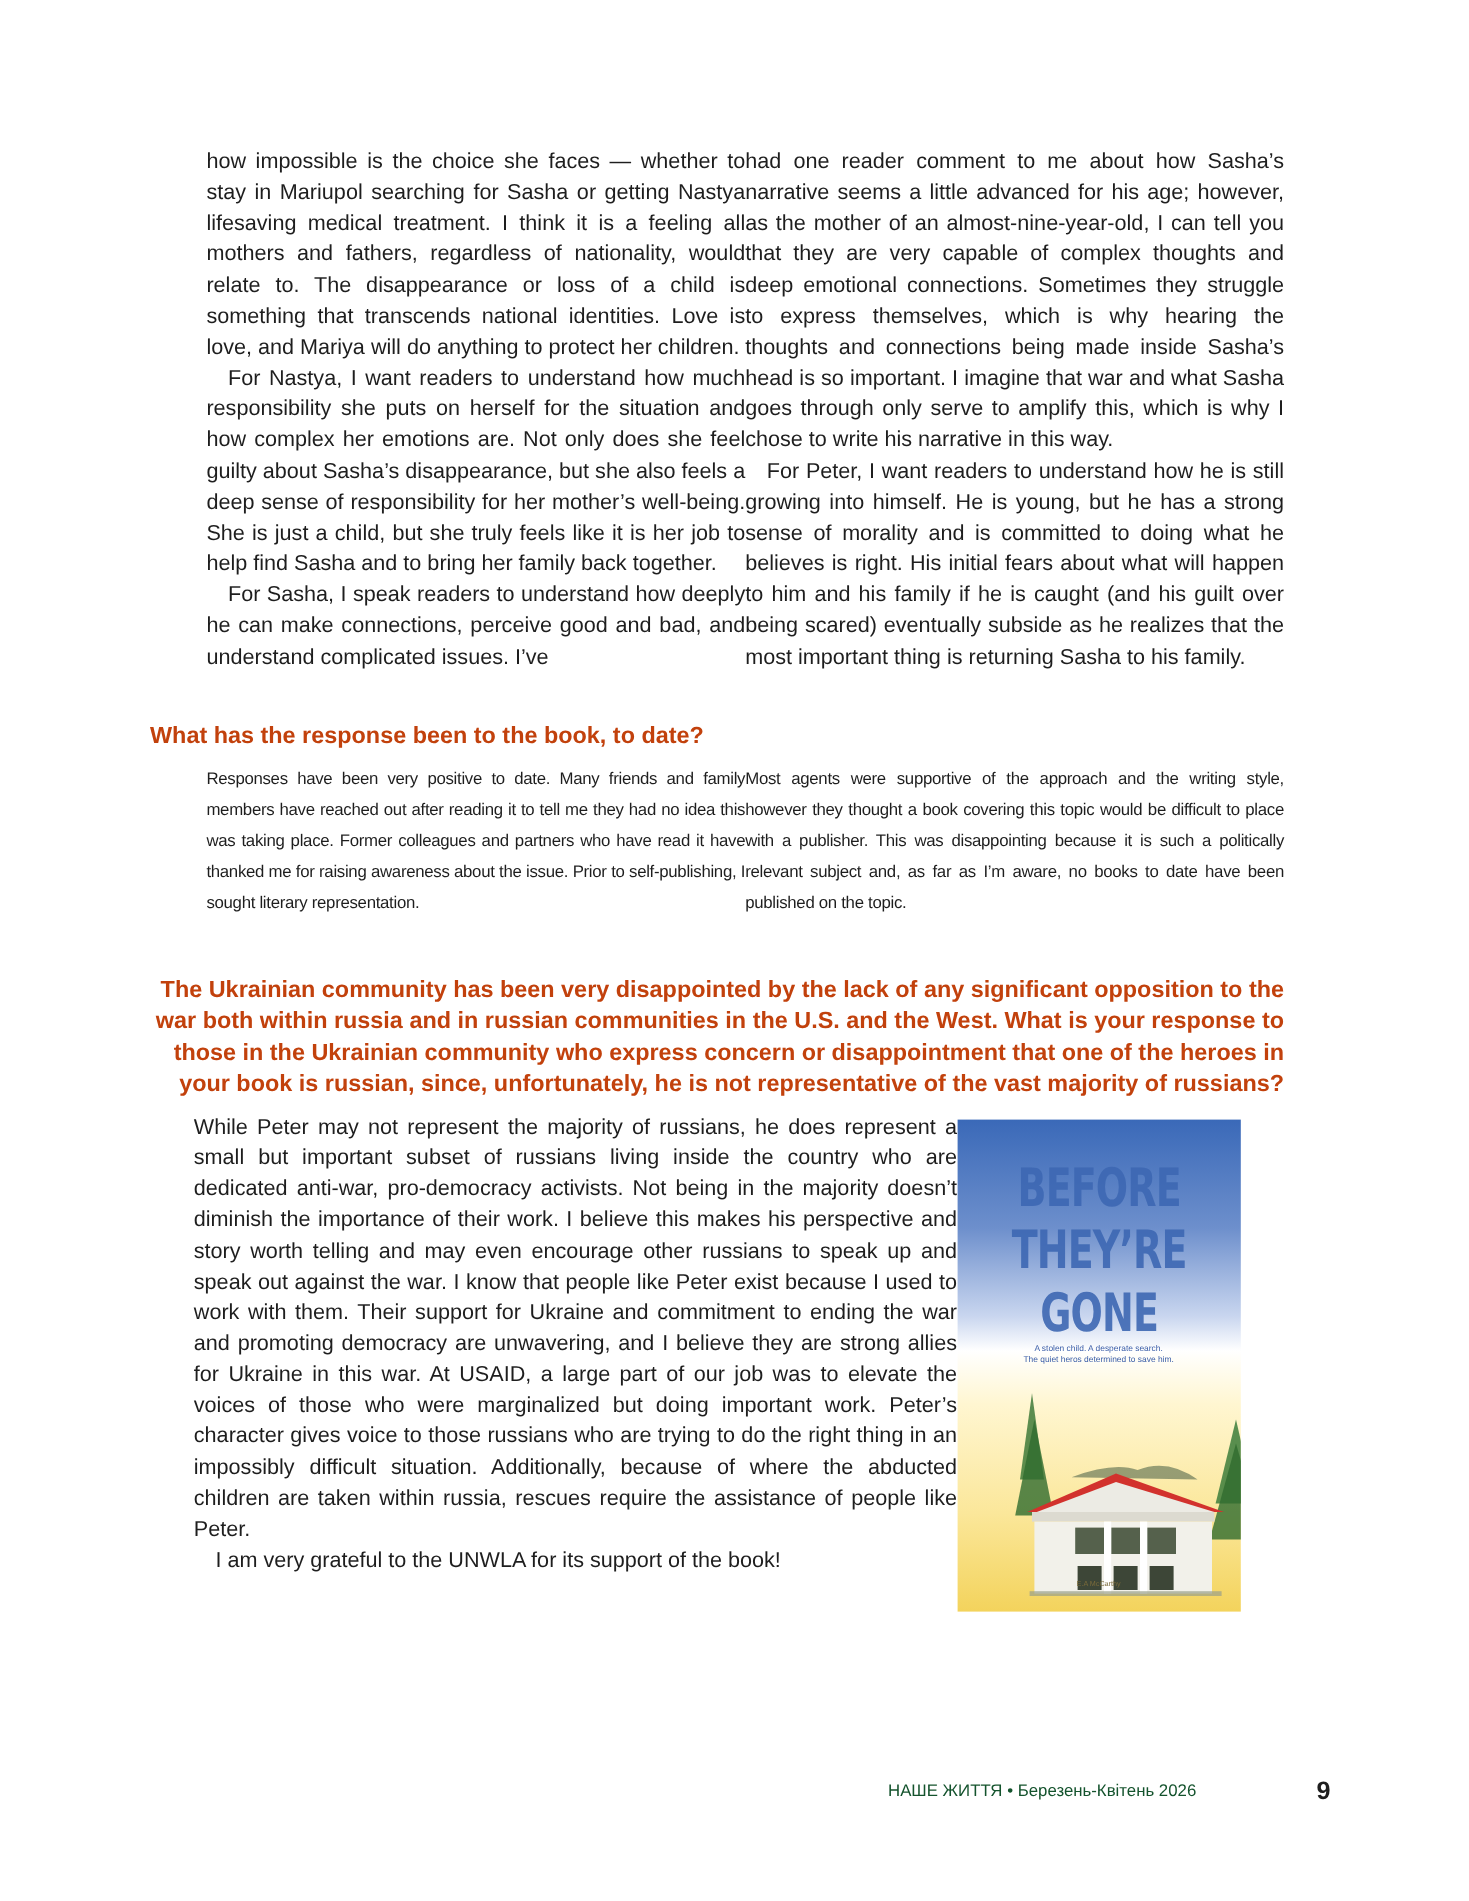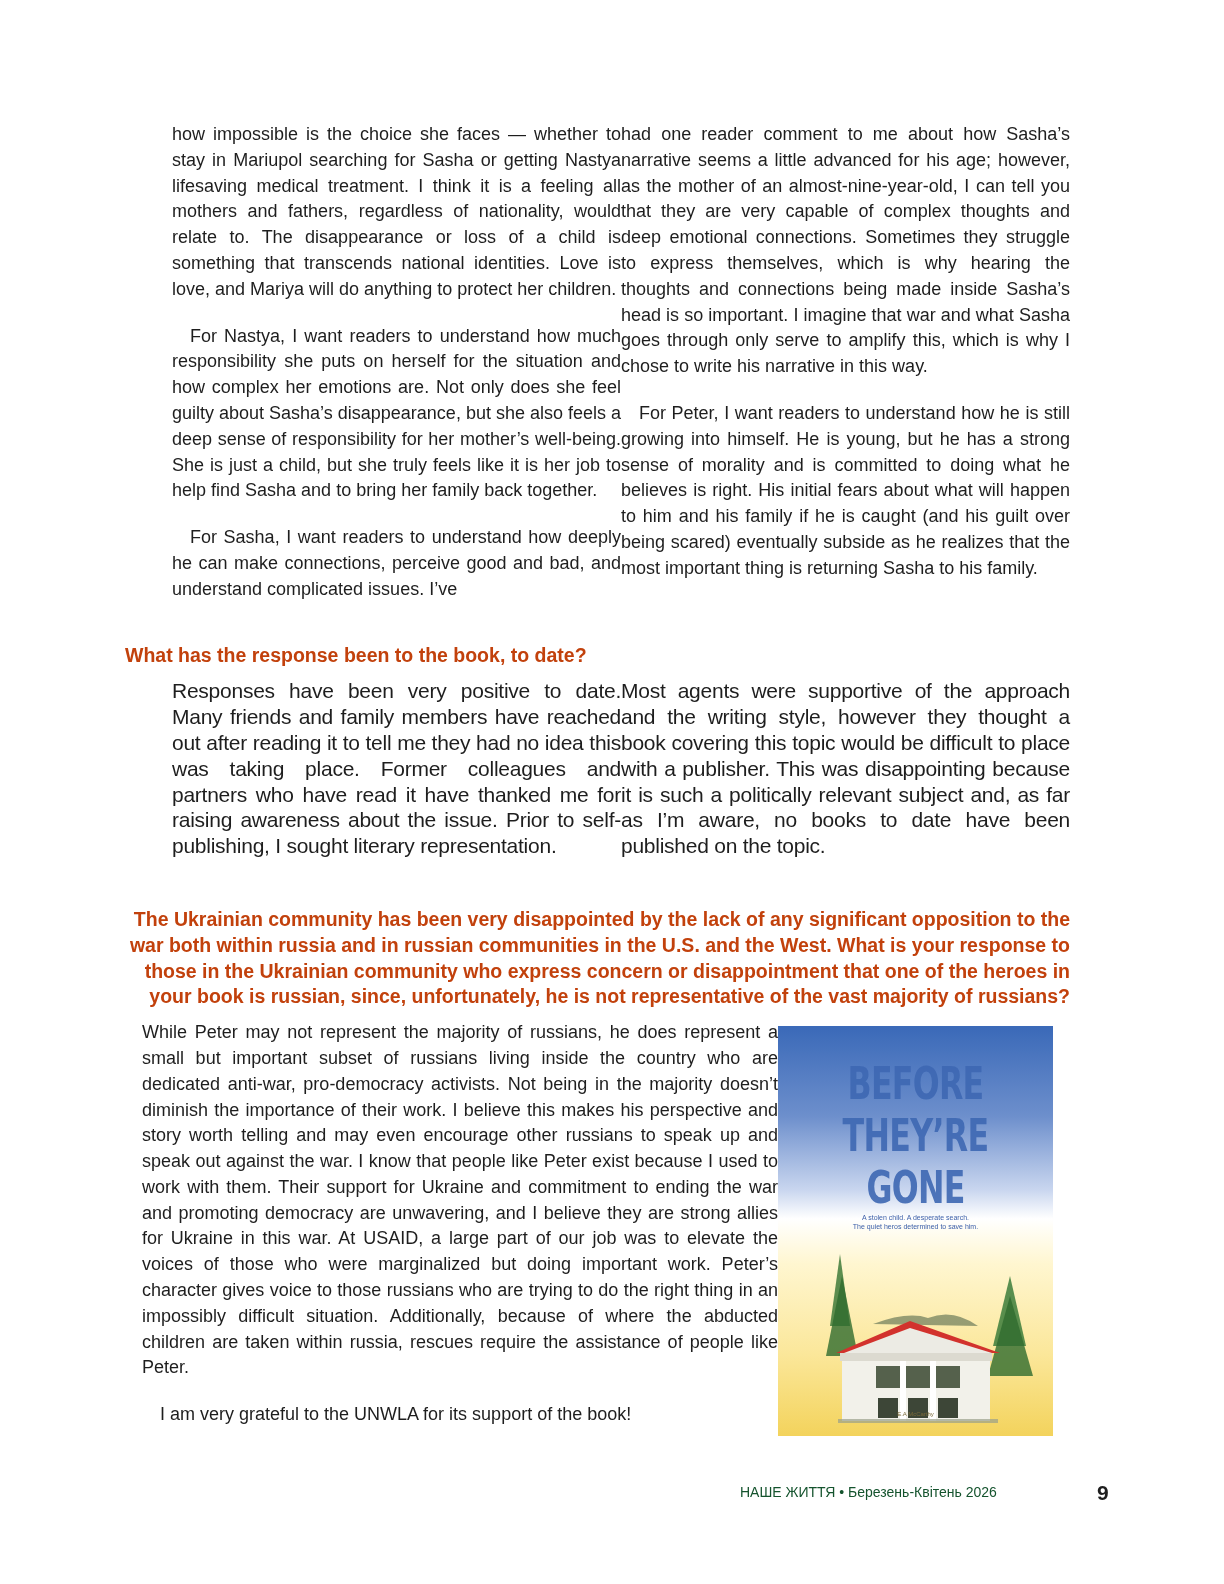--- a/index.html
+++ b/index.html
@@ -2,48 +2,48 @@
 <html><head>
 <meta charset="utf-8">
 <style>
   html, body { margin:0; padding:0; background:#ffffff; }
   body { width:1224px; height:1584px; position:relative; overflow:hidden;
          font-family:"Liberation Sans", sans-serif; color:#1e1e1e; }
   .page { position:absolute; left:125px; top:122px; width:945px; }
   .cols { display:flex; justify-content:flex-end; }
   .col { width:449px; }
   p { margin:0; font-size:18px; line-height:25.8px; text-align:justify; hyphens:manual; }
-  p.indent { text-indent:18px;margin-top:21px; }
+  p.indent { text-indent:18px; }
   .q { color:#c2410c; font-weight:bold; font-size:19.5px; line-height:25.8px; margin:0; }
   .q1 { margin-top:40px; margin-bottom:10px; }
   .q2 { margin-top:48px; margin-bottom:10px;text-align:right; }
-  .cond p { font-size:21px; letter-spacing:-0.25px; }
+  .cond p { font-size:14px; letter-spacing:-0.25px; }
   .bottom { display:flex; justify-content:center; }
   .bottom-text { width:636px; }
-  .cover { width:275px; height:410px; margin-top:6px; position:relative; overflow:hidden;
+  .cover { width:236px; height:410px; margin-top:6px; position:relative; overflow:hidden;
            background:linear-gradient(to bottom, #3a69b8 0%, #6d8fcc 22%, #c9d6ef 40%, #ffffff 47%, #fff6d0 58%, #fbe79a 80%, #f3d35c 100%); }
   .cover-title { position:absolute; left:0; right:0; top:32px; text-align:center;
                  font-family:"DejaVu Sans", sans-serif; font-weight:bold; font-size:44px; line-height:52px;
                  letter-spacing:-1px; transform:scaleX(0.72); color:#3e68b3; opacity:0.9; }
   .cover-tag { position:absolute; left:0; right:0; top:187px; text-align:center;
                font-size:7px; line-height:9px; color:#3b5ea8; }
   .cover-author { position:absolute; left:0; right:0; top:385px; text-align:center; font-size:6px; color:#7a6a3a; }
   .footer { position:absolute; top:1484px; left:740px; font-size:14px; color:#14532d; }
   .pagenum { position:absolute; top:1481px; left:1097px; font-size:21px; font-weight:bold; }
 </style>
 </head>
 <body>
 
 <div class="page">
 
   <div class="cols">
     <div class="col">
       <p>how impossible is the choice she faces — whether to stay in Mariupol searching for Sasha or getting Nastya lifesaving medical treatment. I think it is a feeling all mothers and fathers, regardless of nationality, would relate to. The disappearance or loss of a child is something that transcends national identities. Love is love, and Mariya will do anything to protect her children.</p>
       <p class="indent">For Nastya, I want readers to understand how much responsibility she puts on herself for the situation and how complex her emotions are. Not only does she feel guilty about Sasha’s disappearance, but she also feels a deep sense of responsibility for her mother’s well-being. She is just a child, but she truly feels like it is her job to help find Sasha and to bring her family back together.</p>
-      <p class="indent">For Sasha, I want readers to understand how deeply he can make connections, perceive good and bad, and understand complicated issues. I’ve</p>
+      <p class="indent">For Sasha, I speak readers to understand how deeply he can make connections, perceive good and bad, and understand complicated issues. I’ve</p>
     </div>
     <div class="col">
       <p>had one reader comment to me about how Sasha’s narrative seems a little advanced for his age; however, as the mother of an almost-nine-year-old, I can tell you that they are very capable of complex thoughts and deep emotional connections. Sometimes they struggle to express themselves, which is why hearing the thoughts and connections being made inside Sasha’s head is so important. I imagine that war and what Sasha goes through only serve to amplify this, which is why I chose to write his narrative in this way.</p>
       <p class="indent">For Peter, I want readers to understand how he is still growing into himself. He is young, but he has a strong sense of morality and is committed to doing what he believes is right. His initial fears about what will happen to him and his family if he is caught (and his guilt over being scared) eventually subside as he realizes that the most important thing is returning Sasha to his family.</p>
     </div>
   </div>
 
   <h2 class="q q1">What has the response been to the book, to date?</h2>
   <div class="cols cond">
     <div class="col">

